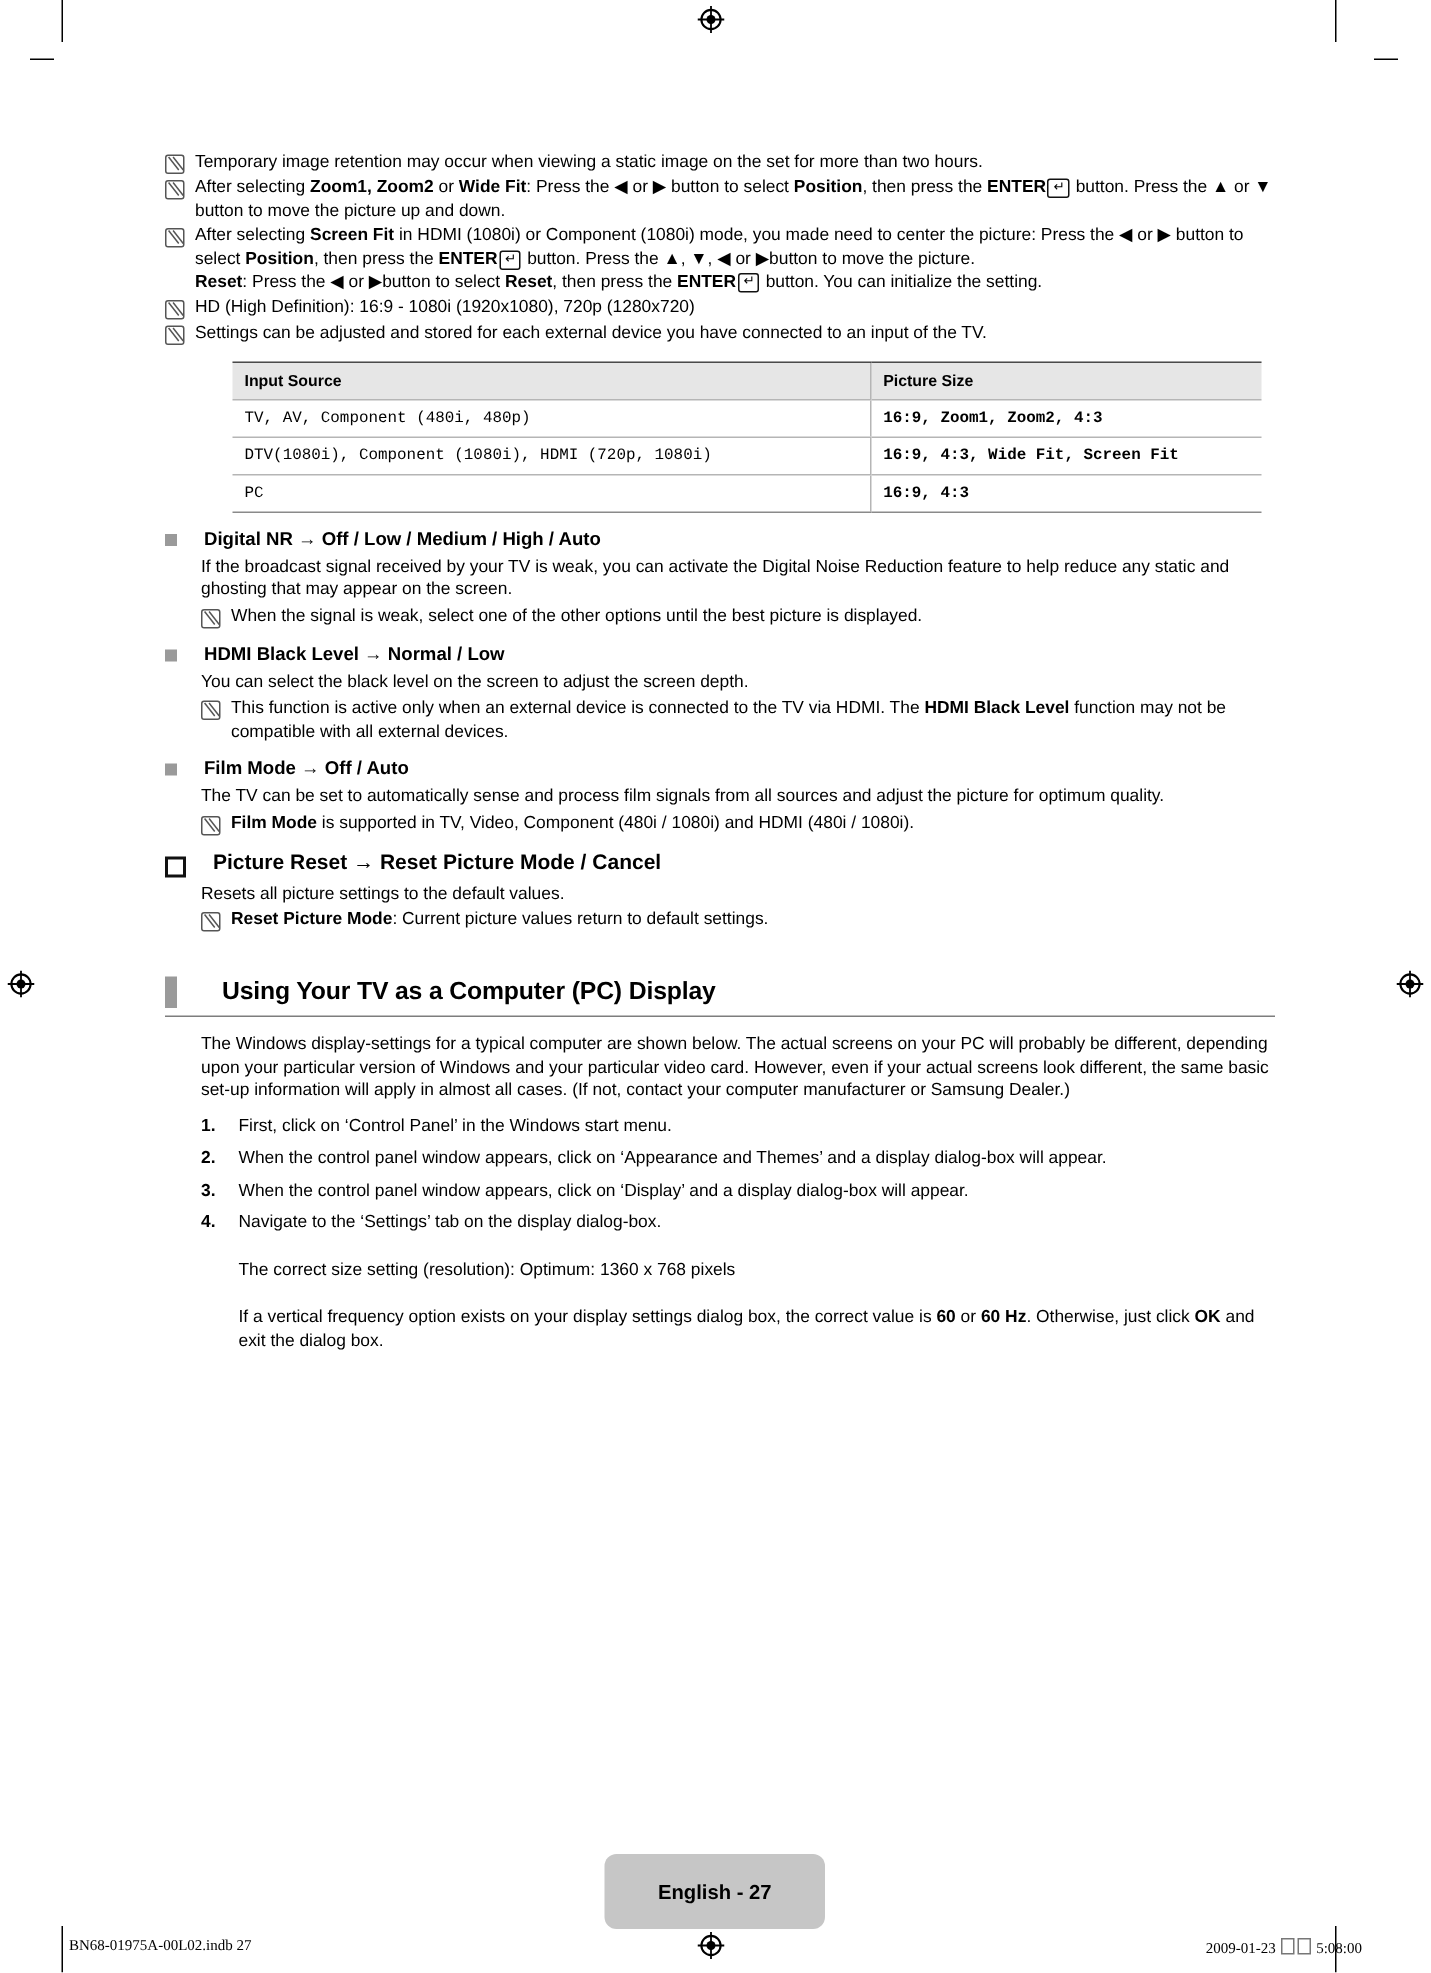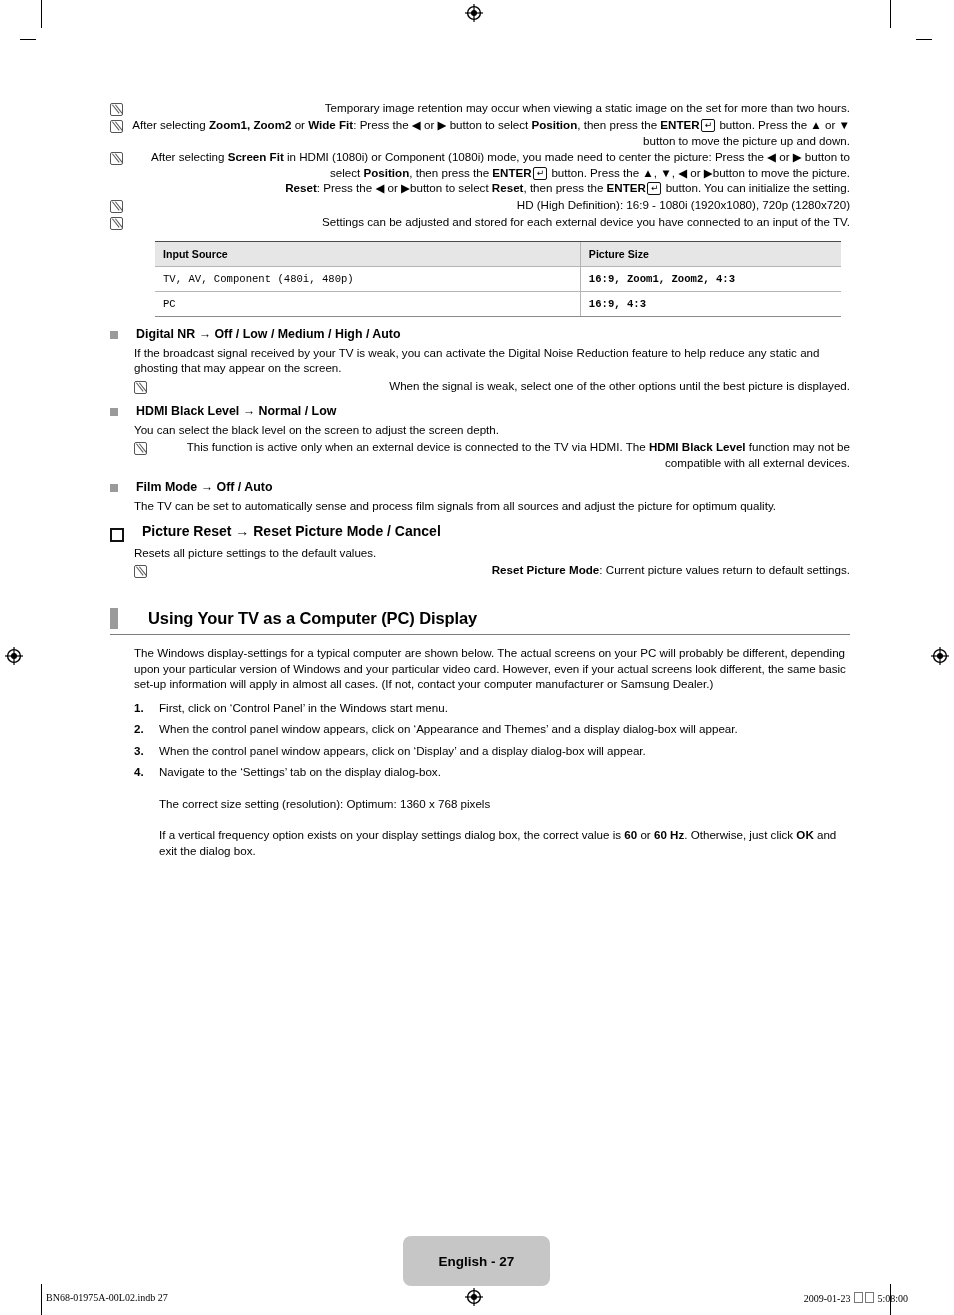--- a/index.html
+++ b/index.html
@@ -77,21 +77,20 @@
     flex: 0 0 auto;
     margin-top: 5px;
     background: #fff;
   }
 
   .note-row {
     display: flex;
     align-items: flex-start;
     gap: 7px;
     margin-bottom: 1px;
-    text-align: right;
   }
   .note-row .txt {
     font-size: 11.6px;
     line-height: 15.5px;
     flex: 1 1 auto;
   }
 
   .head-row {
     display: flex;
     align-items: flex-start;
@@ -328,20 +327,24 @@
         <th class="c1">Input Source</th>
         <th class="col-b">Picture Size</th>
       </tr>
     </thead>
     <tbody id="table-body">
         <tr>
           <td class="c1">TV, AV, Component (480i, 480p)</td>
           <td class="col-b">16:9, Zoom1, Zoom2, 4:3</td>
         </tr>
         <tr>
+          <td class="c1">DTV(1080i), Component (1080i), HDMI (720p, 1080i)</td>
+          <td class="col-b">16:9, 4:3, Wide Fit, Screen Fit</td>
+        </tr>
+        <tr>
           <td class="c1">PC</td>
           <td class="col-b">16:9, 4:3</td>
         </tr>
       </tbody>
   </table>
 
   
   <div id="settings-list">
       <div>
         <div class="head-row">
@@ -364,20 +367,24 @@
           <span class="note-ico"></span>
           <div class="txt">This function is active only when an external device is connected to the TV via HDMI. The <b>HDMI Black Level</b> function may not be compatible with all external devices.</div>
         </div>
       </div>
       <div>
         <div class="head-row">
           <span class="sq-bullet"></span>
           <div class="txt">Film Mode → Off / Auto</div>
         </div>
         <div class="body-p">The TV can be set to automatically sense and process film signals from all sources and adjust the picture for optimum quality.</div>
+        <div class="note-row sub-note">
+          <span class="note-ico"></span>
+          <div class="txt"><b>Film Mode</b> is supported in TV, Video, Component (480i / 1080i) and HDMI (480i / 1080i).</div>
+        </div>
       </div>
       <div>
         <div class="head-row big">
           <span class="hollow-bullet"></span>
           <div class="txt">Picture Reset → Reset Picture Mode / Cancel</div>
         </div>
         <div class="body-p">Resets all picture settings to the default values.</div>
         <div class="note-row sub-note">
           <span class="note-ico"></span>
           <div class="txt"><b>Reset Picture Mode</b>: Current picture values return to default settings.</div>

